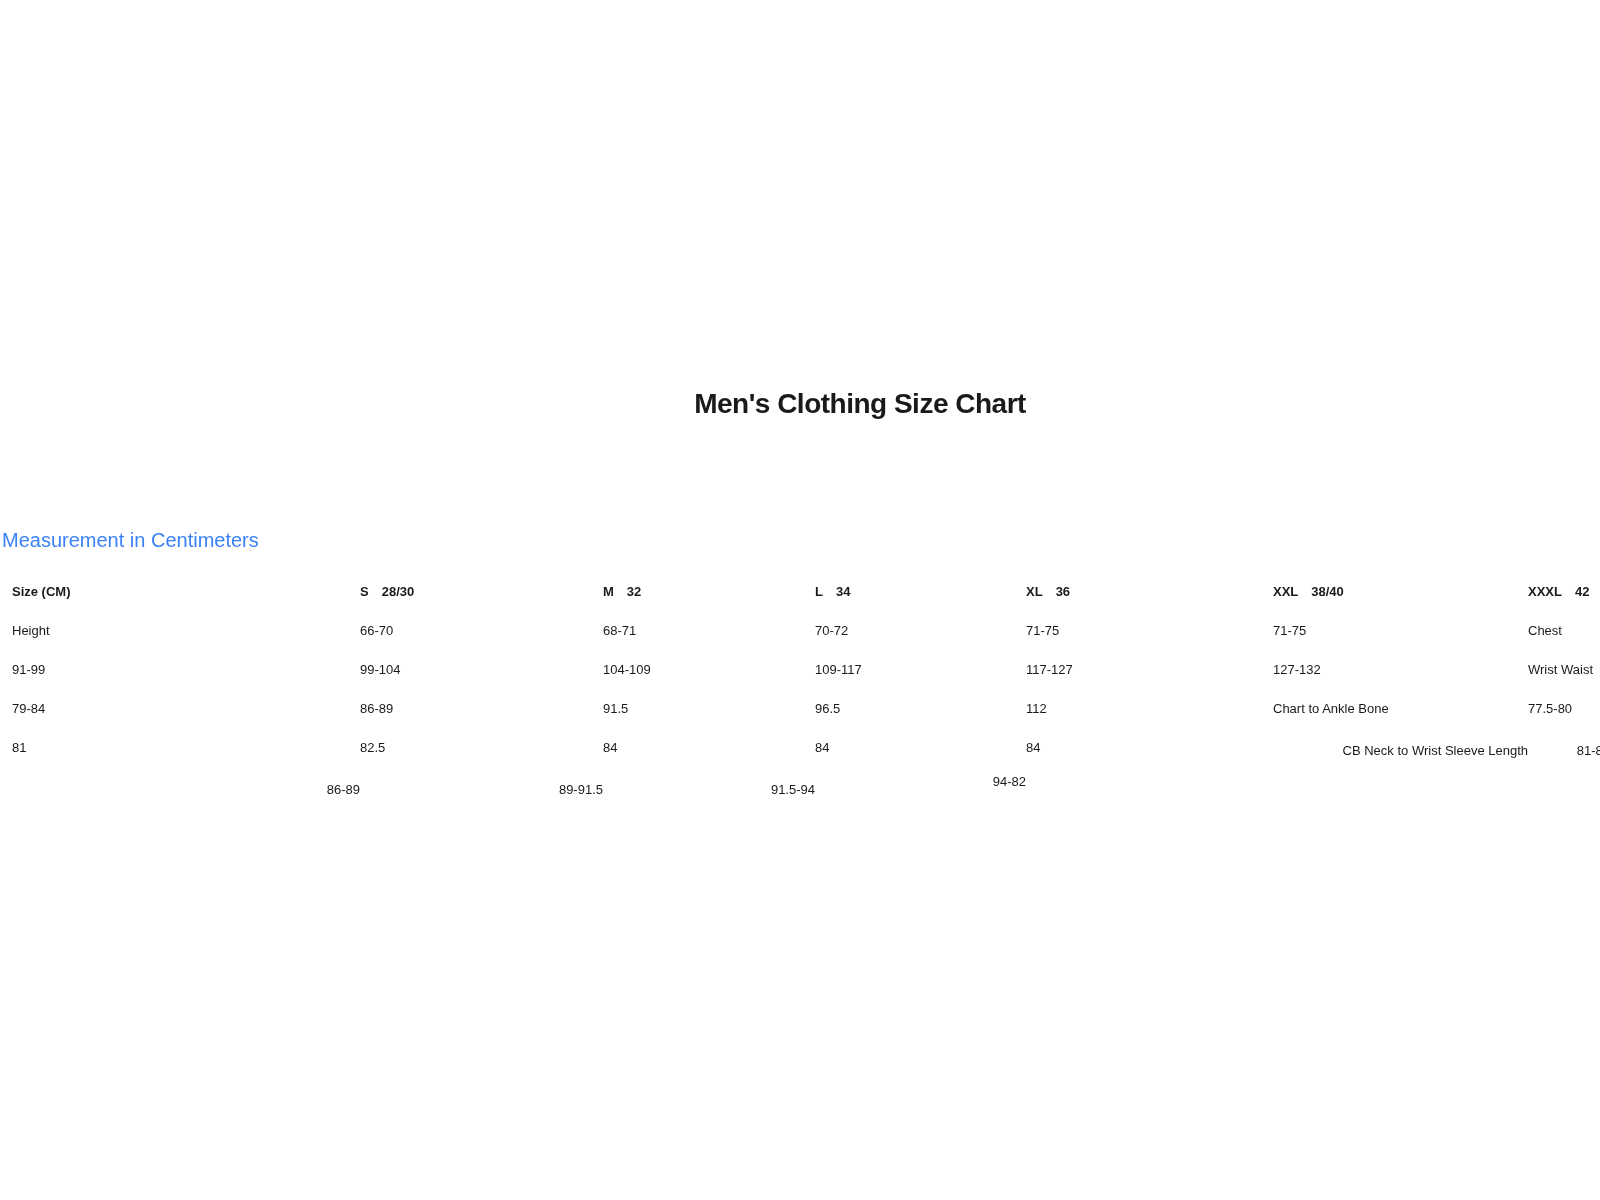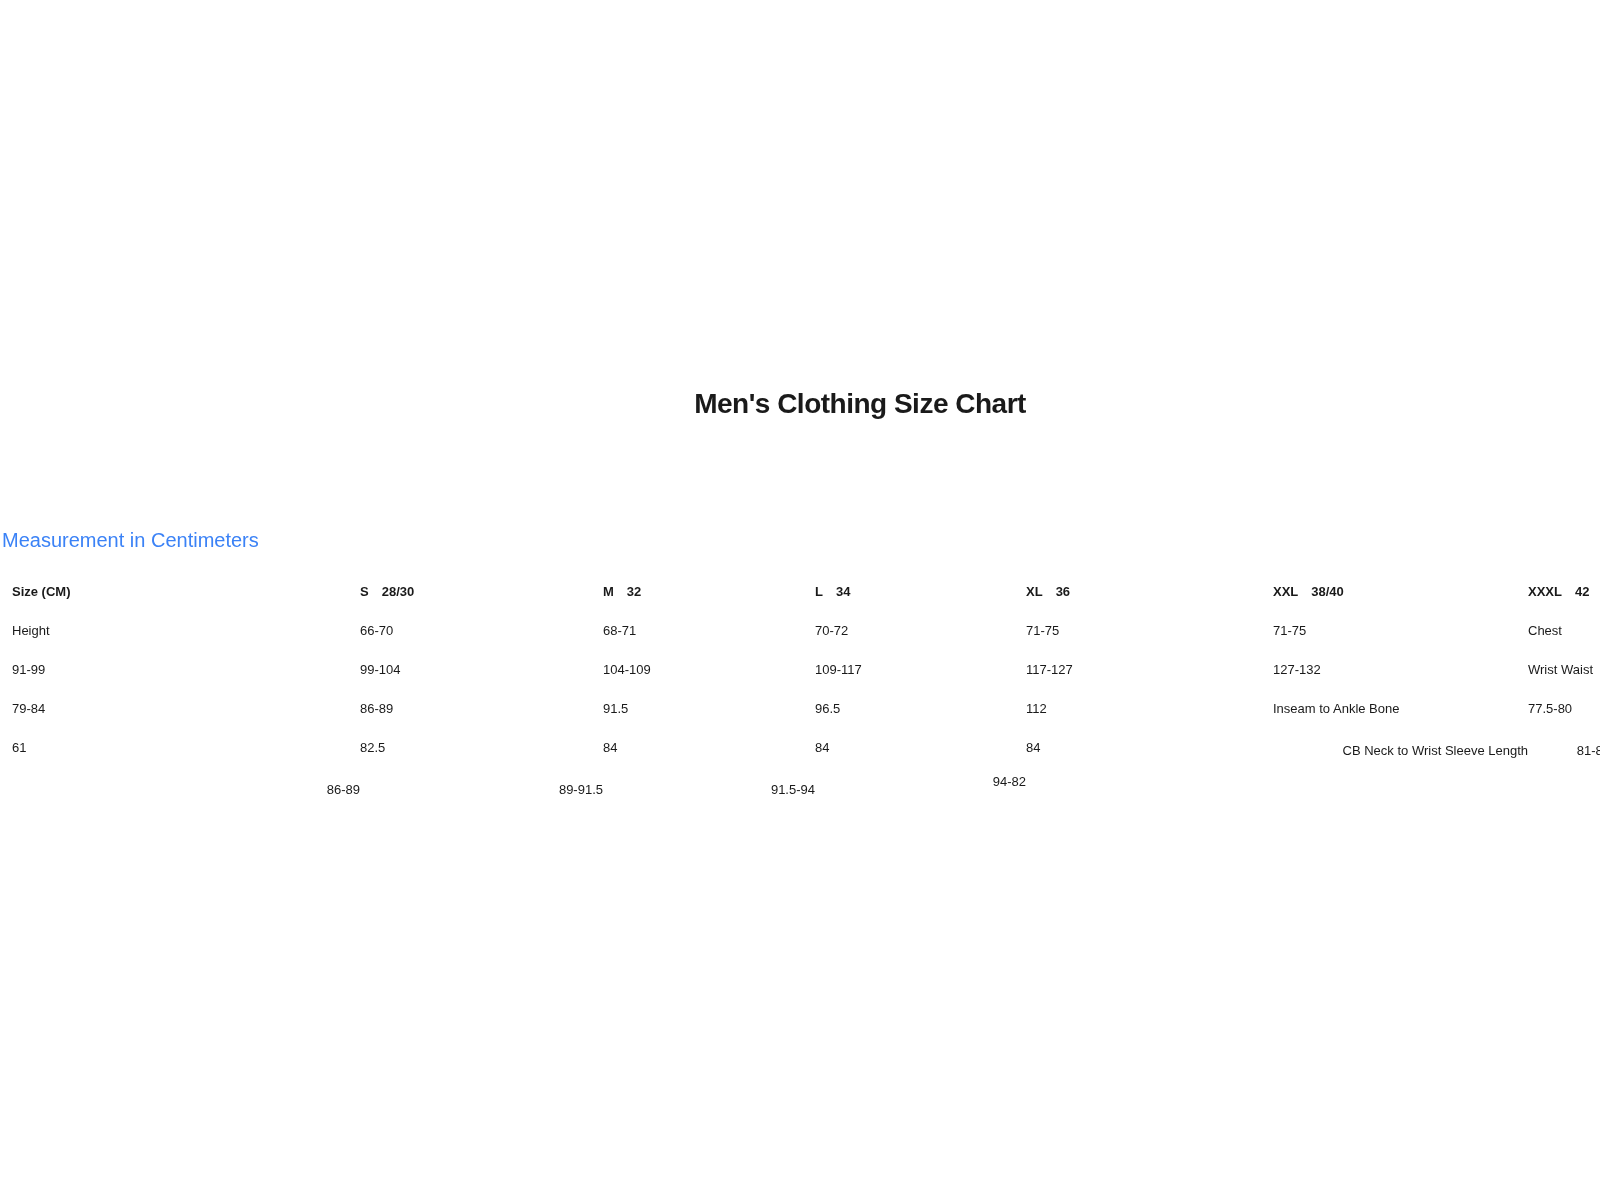--- a/index.html
+++ b/index.html
@@ -98,23 +98,23 @@
     <div class="cell">117-127</div>
     <div class="cell">127-132</div>
 
     <div class="cell">Wrist Waist</div>
     <div class="cell">79-84</div>
     <div class="cell">86-89</div>
     <div class="cell">91.5</div>
     <div class="cell">96.5</div>
     <div class="cell">112</div>
 
-    <div class="cell">Inseam to Ankle Bone</div>
+    <div class="cell">Chart to Ankle Bone</div>
     <div class="cell">77.5-80</div>
-    <div class="cell">61</div>
+    <div class="cell">81</div>
     <div class="cell">82.5</div>
     <div class="cell">84</div>
     <div class="cell">84</div>
     <div class="cell">84</div>
 
     <div class="cell r6">CB Neck to Wrist Sleeve Length</div>
     <div class="cell r6">81-84</div>
     <div class="cell r6">86-89</div>
     <div class="cell r6">89-91.5</div>
     <div class="cell r6">91.5-94</div>

